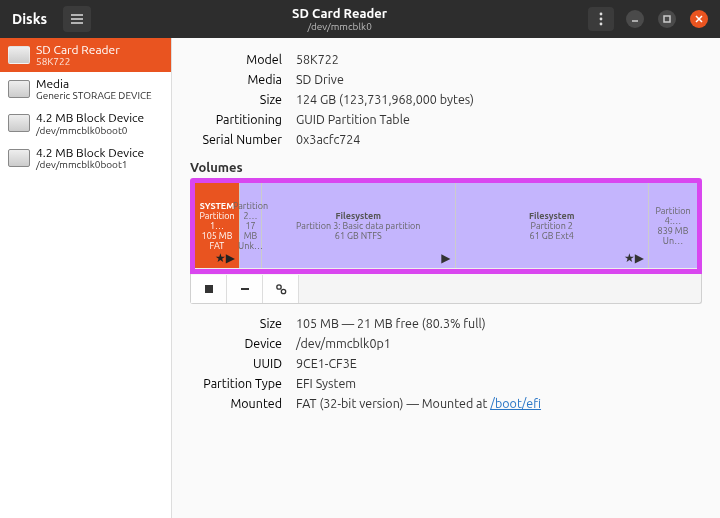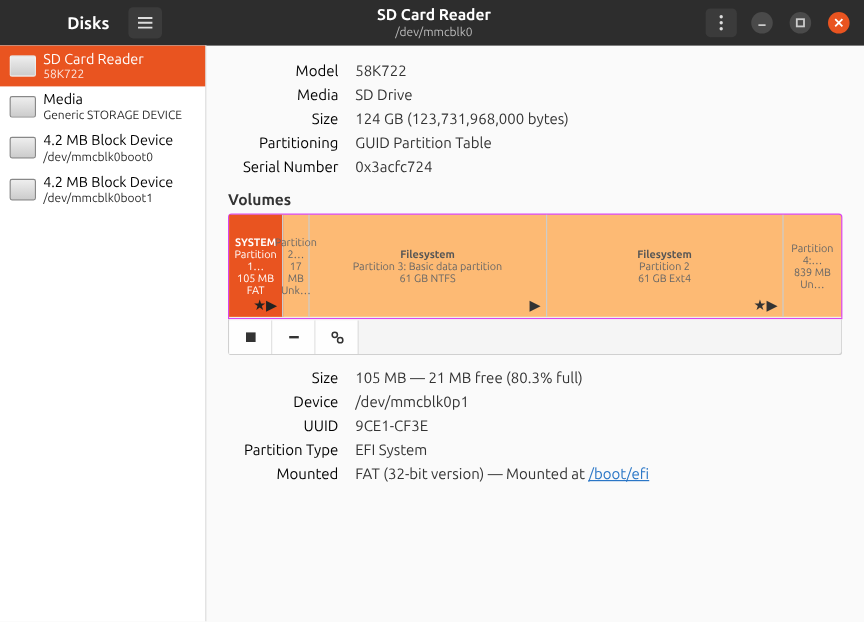--- a/index.html
+++ b/index.html
@@ -1,20 +1,20 @@
 <!DOCTYPE html>
 <html><head>
 <meta charset="utf-8">
 <style>
   * { box-sizing: border-box; margin: 0; padding: 0; font-family: Ubuntu, "Segoe UI", sans-serif; }
   body { width: 720px; height: 518px; background: #fafafa; overflow: hidden; }
 
   
   .titlebar { height: 38px; background: #2d2d2d; display: flex; align-items: center; color: #eee; }
-  .title-left { display: flex; align-items: center; gap: 10px; padding-left: 12px; margin-left: 44px; }
+  .title-left { display: flex; align-items: center; gap: 10px; padding-left: 12px; }
   .title-left .app { font-weight: 600; font-size: 14px; color:#fff;}
   .ham { width: 28px; height: 26px; background: #3b3b3b; border-radius: 4px; display:flex; align-items:center; justify-content:center; margin-left: 6px;}
   .title-center { flex: 1; text-align: center; line-height: 1.1; }
   .title-center .t1 { font-weight: 700; font-size: 13px; color:#fff;}
   .title-center .t2 { font-size: 10px; color: #bbb; }
   .kebab { width: 26px; height: 24px; background: #3b3b3b; border-radius: 4px; display:flex; align-items:center; justify-content:center; margin-right:12px;}
   .wctrls { display:flex; gap:14px; padding-right:12px; align-items:center; }
   .wbtn { width:18px; height:18px; border-radius:50%; background:#4a4a4a; display:flex; align-items:center; justify-content:center; color:#ddd; font-size:10px; }
   .wbtn.close { background:#e95420; color:#fff;}
   .winsvg { width:10px; height:10px; stroke:#ccc; fill:none; stroke-width:1.5;}
@@ -31,21 +31,21 @@
   .dev .l1 { font-size:12px; }
   .dev .l2 { font-size:10px; opacity:.85; }
 
   
   .content { flex:1; padding: 10px 18px; overflow:auto; color:#333; font-size:12.5px;}
   table.info td { padding: 2px 6px; vertical-align: top; }
   table.info td:first-child { text-align: right; color:#000000; width:96px; }
   h3.sect { font-weight:700; margin: 10px 0 4px; font-size:13px; }
 
   
-  .vols { border:1px solid #d946ef; background:#fdba74; border-radius:3px 3px 0 0;}
+  .vols { border:5px solid #d946ef; background:#c4b5fd; border-radius:3px 3px 0 0;}
   .row { display:flex; height: 86px; border-bottom: 1px solid #eee;}
   .part { border-right:1px solid #ccc; position:relative; display:flex; flex-direction:column; justify-content:center; align-items:center; font-size:9px; color:#666; text-align:center; padding:2px; }
   .part .name { font-weight:600; color:#555; }
   .part.sel { background:#e95420; color:#fff; }
   .part.sel .name { color:#fff; }
   .marks { position:absolute; bottom:3px; right:4px; font-size:12px; color:#333; }
   .part.sel .marks { color:#222;}
   .tools { height:30px; display:flex; align-items:center; border:1px solid #d0d0d0; border-top:none; background:#f5f5f5; border-radius:0 0 3px 3px;}
   .tbtn { width:36px; height:28px; border-right:1px solid #ddd; display:flex; align-items:center; justify-content:center; background:#fefefe;}
   .tbtn svg { width:14px; height:14px; }

